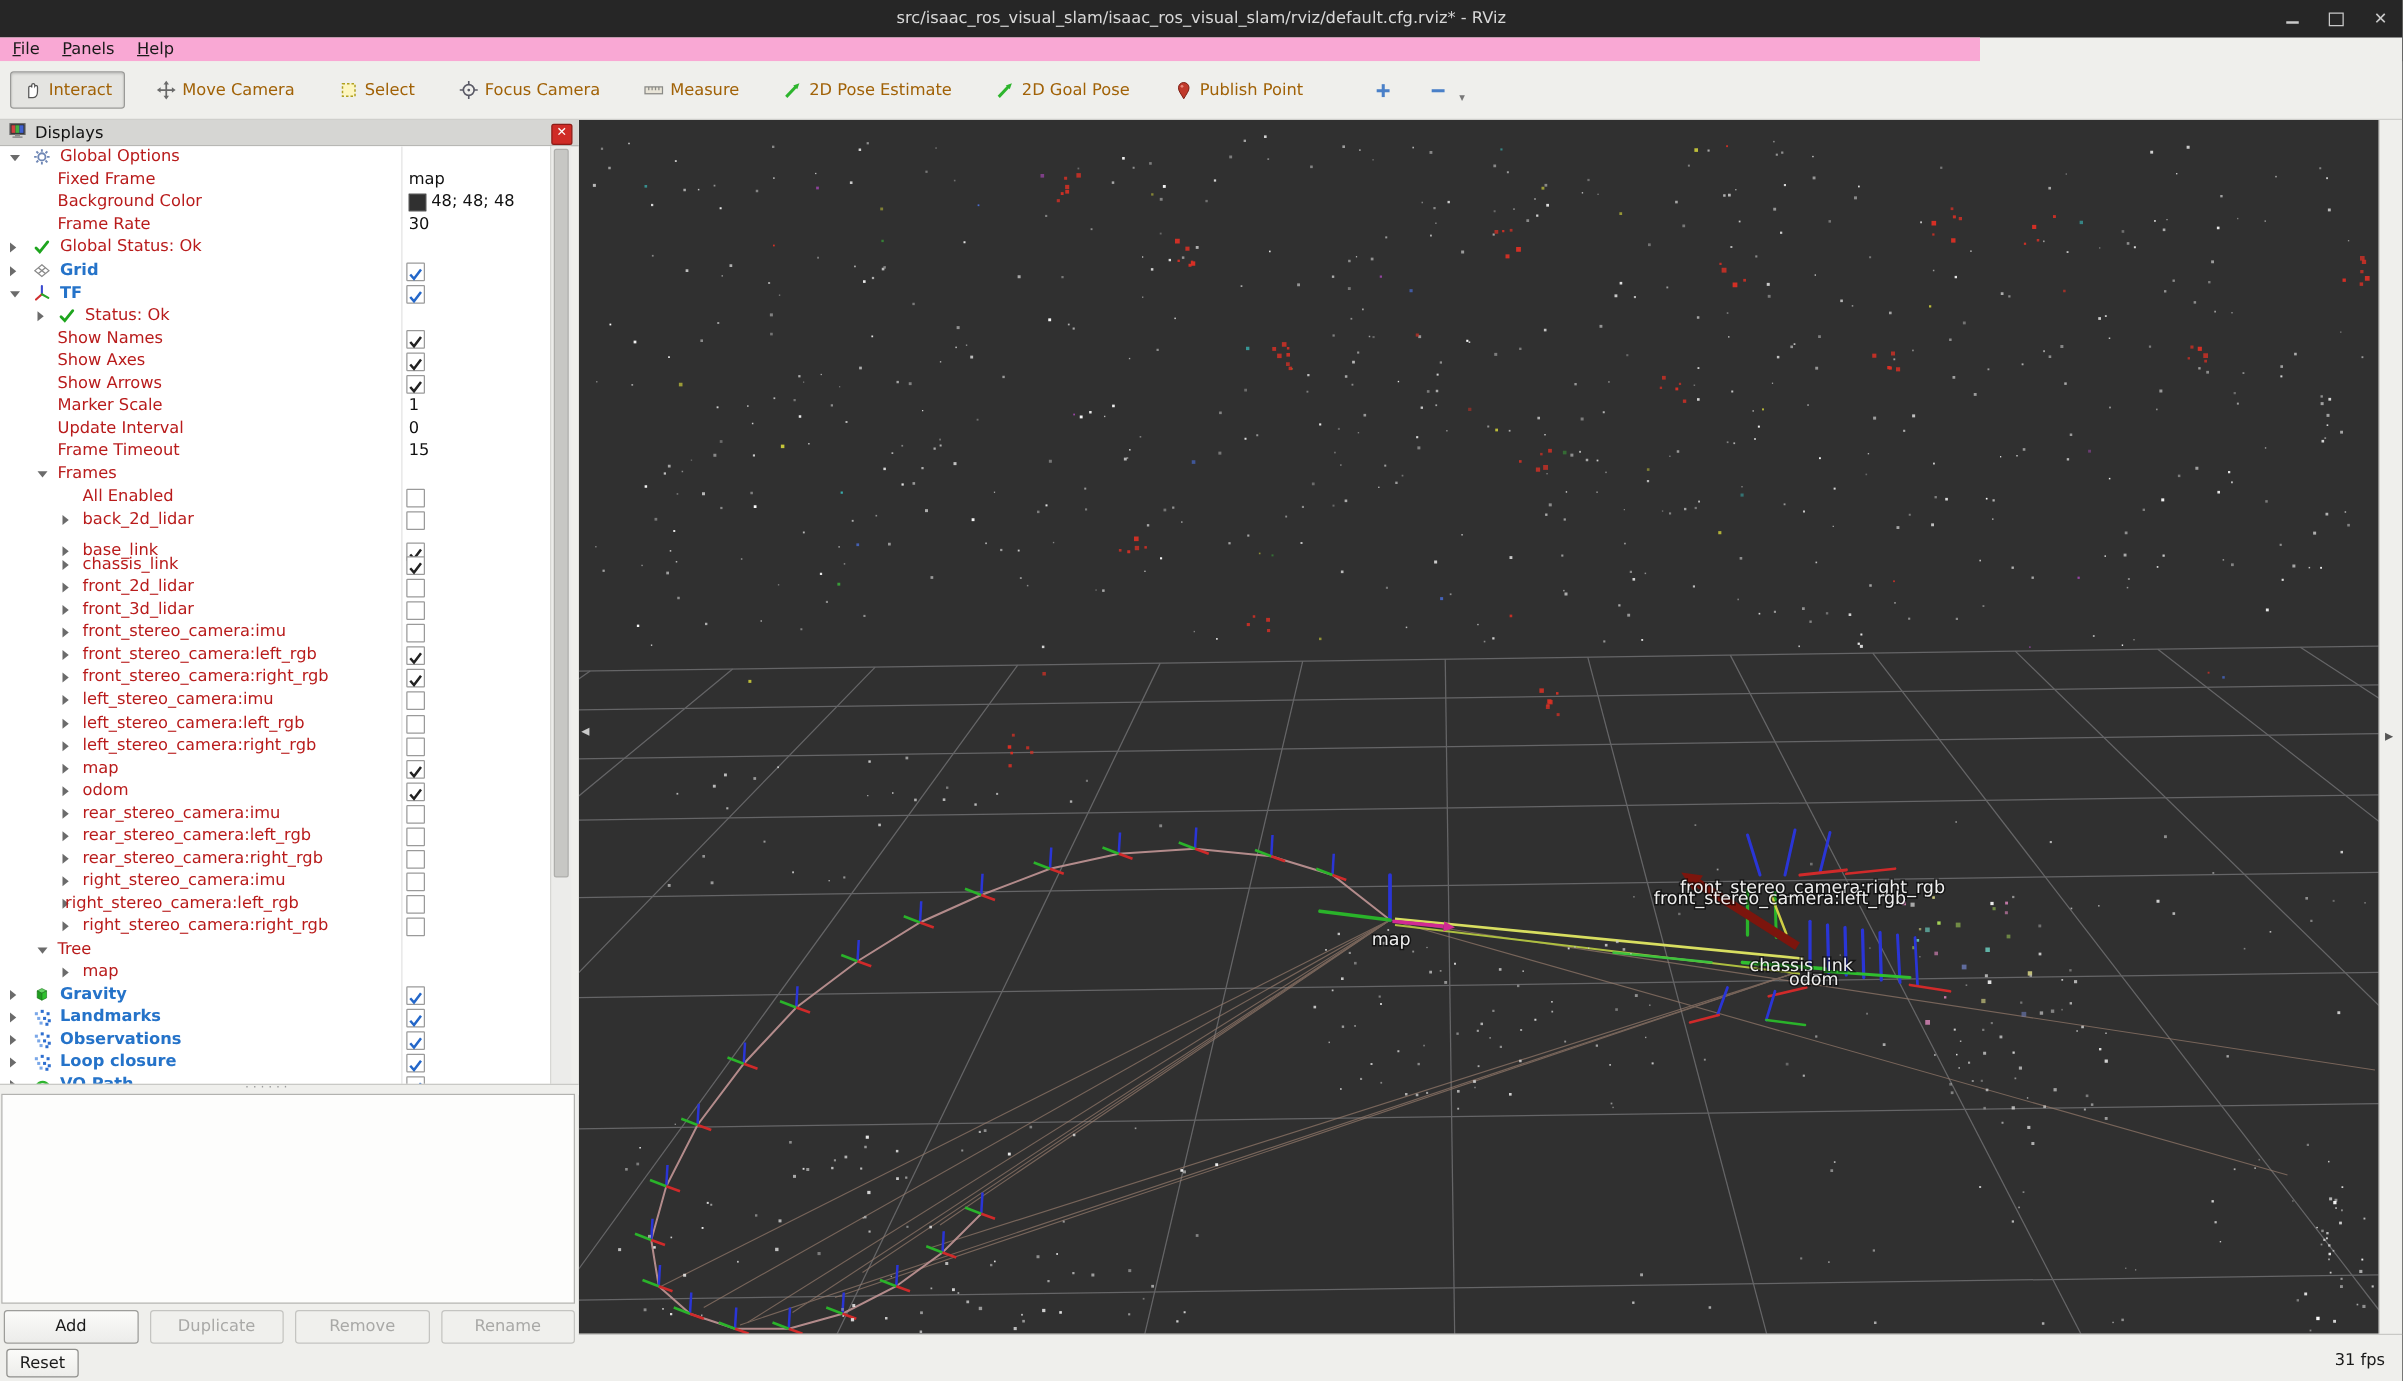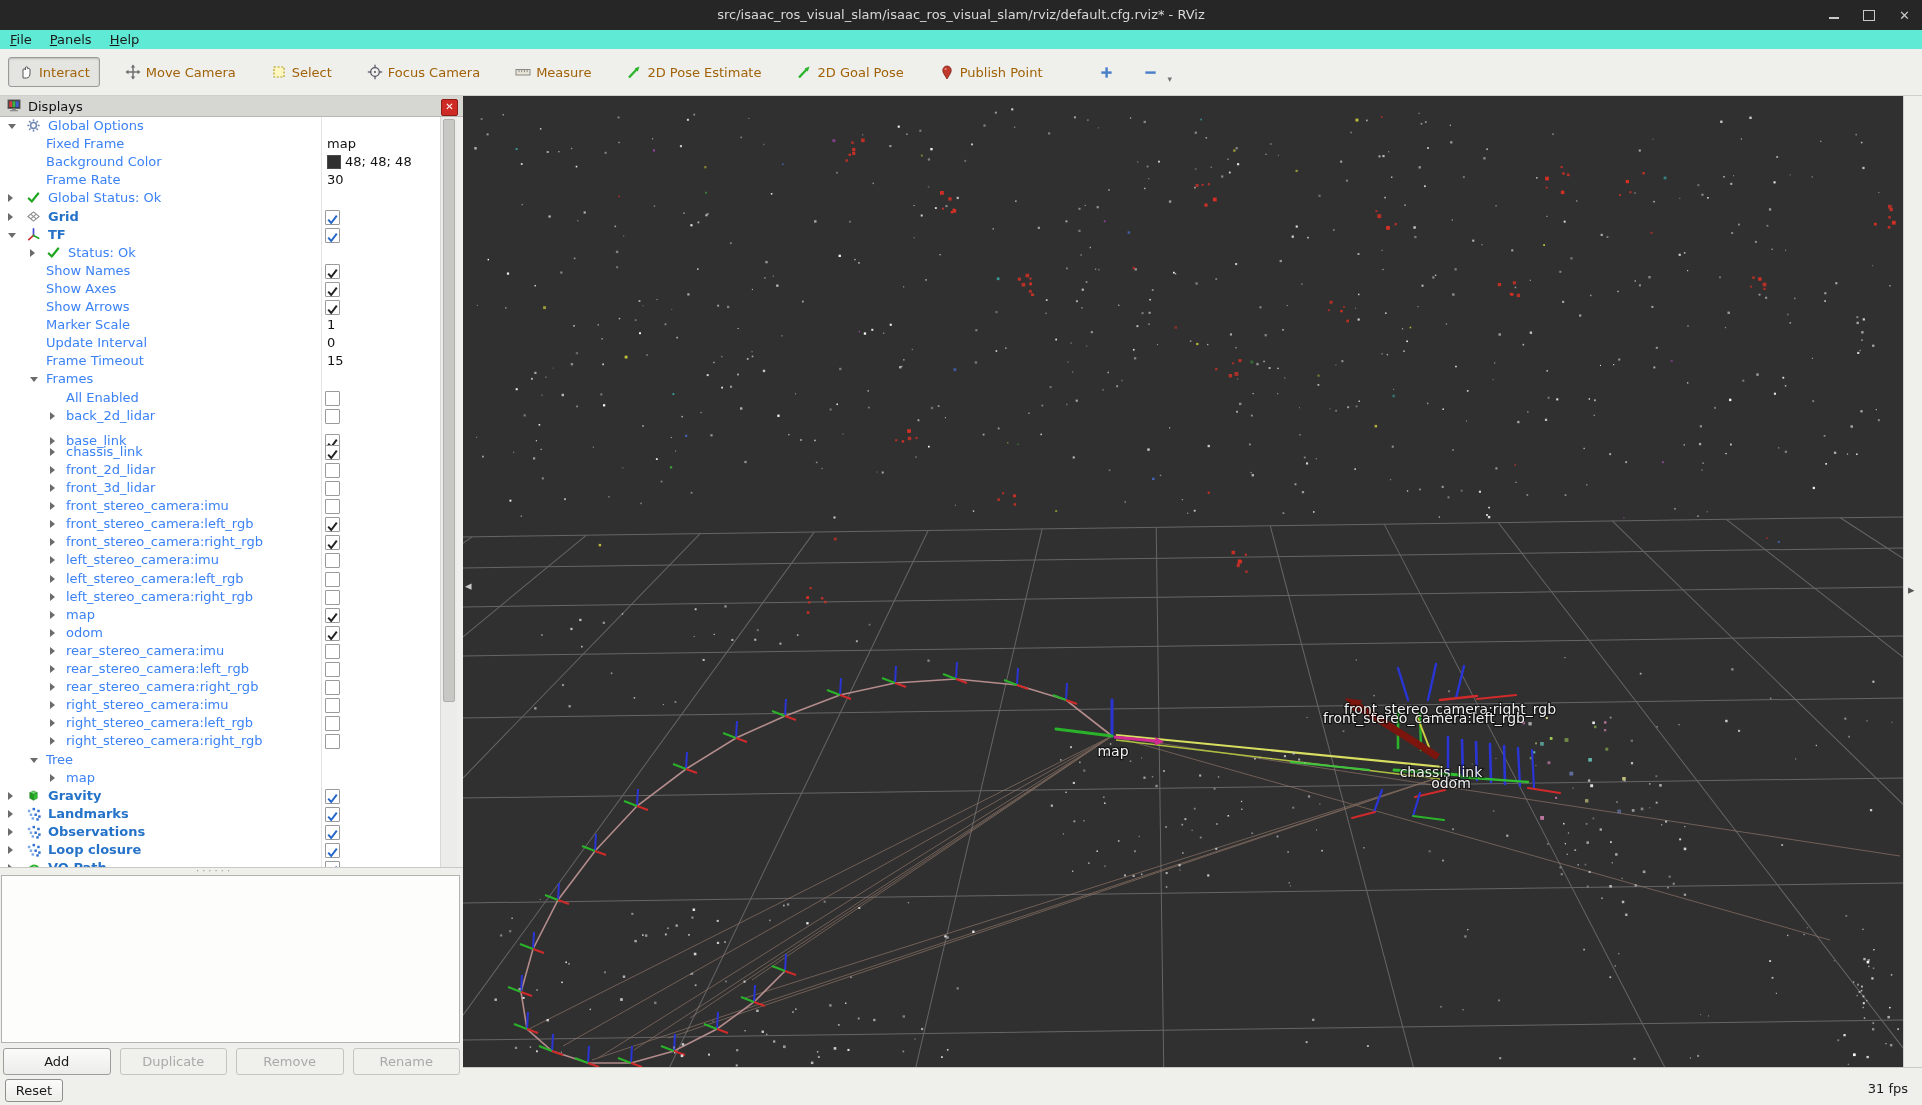--- a/index.html
+++ b/index.html
@@ -5,39 +5,39 @@
   html,body{margin:0;padding:0;background:#3c3c3c;}
   #app{position:relative;width:1922px;height:1105px;font-family:"DejaVu Sans","Liberation Sans",sans-serif;background:#efefec;overflow:hidden;user-select:none;}
   
   .titlebar{position:absolute;left:0;top:0;width:1922px;height:30px;background:#262626;}
   .titlebar .title{position:absolute;left:0;right:0;top:7px;text-align:center;color:#d8d8d8;font-size:13px;}
   .win-controls{position:absolute;right:12px;top:0;height:30px;display:flex;gap:24px;align-items:center;}
   .win-glyph{color:#c9c9c9;font-size:13px;line-height:13px;}
   .win-box{width:10px;height:9px;border:1.5px solid #c9c9c9;}
   .win-min{width:10px;height:1.5px;background:#c9c9c9;margin-top:6px;}
   
-  .menubar{position:absolute;left:0;top:30px;width:1922px;height:19px;background:#5eead4;display:flex;align-items:center;padding-left:8px;box-sizing:border-box;font-size:13px;color:#1a1a1a;}
+  .menubar{position:absolute;left:0;top:30px;width:1584px;height:19px;background:#f9a8d4;display:flex;align-items:center;padding-left:8px;box-sizing:border-box;font-size:13px;color:#1a1a1a;}
   .menu-item{padding:0 10px 0 2px;margin-right:6px;}
   
   .toolbar{position:absolute;left:0;top:49px;width:1922px;height:47px;background:#efefec;border-bottom:1px solid #cfcfcc;display:flex;align-items:center;padding-left:8px;box-sizing:border-box;}
   .tool-btn{display:flex;align-items:center;gap:5px;font-size:13px;color:#a16207;padding:6px 9px;border:1px solid transparent;border-radius:3px;margin-right:15px;white-space:nowrap;}
   .tool-btn.active{background:#e4e4e1;border:1px solid #9a9a98;box-shadow:inset 0 1px 2px rgba(0,0,0,.18);}
   .sq-btn{display:flex;align-items:center;justify-content:center;width:26px;height:26px;border-radius:3px;}
   .overflow-caret{color:#777;font-size:9px;margin-left:4px;margin-top:14px;}
   
   .left-dock{position:absolute;left:0;top:96px;width:463px;height:981px;background:#efefec;z-index:3;}
   .dock-header{position:absolute;left:0;top:0;width:463px;height:21px;background:#d6d6d3;border-bottom:1px solid #b8b8b5;box-sizing:border-box;display:flex;align-items:center;padding-left:6px;gap:6px;font-size:13px;color:#111;}
   .close-btn{position:absolute;right:5px;top:3px;width:15px;height:15px;background:#cf2b26;border:1px solid #8d1b16;border-radius:2px;color:#fff;font-size:10px;line-height:13px;text-align:center;font-weight:bold;}
   .tree{position:absolute;left:0;top:21px;width:440px;height:752px;background:#ffffff;overflow:hidden;}
   .col-divider{position:absolute;left:321px;top:0;width:1px;height:752px;background:#e4e4e4;}
   .tree-row{position:absolute;left:0;width:440px;height:18px;}
   .exp-c{position:absolute;top:5px;width:0;height:0;border-left:5px solid #6b6b6b;border-top:4px solid transparent;border-bottom:4px solid transparent;}
   .exp-o{position:absolute;top:7px;width:0;height:0;border-top:5px solid #6b6b6b;border-left:4px solid transparent;border-right:4px solid transparent;}
   .row-icon{position:absolute;top:1px;width:16px;height:16px;}
-  .row-label{position:absolute;top:1px;font-size:13px;line-height:16px;color:#3b82f6;white-space:nowrap;}
+  .row-label{position:absolute;top:1px;font-size:13px;line-height:16px;color:#b91c1c;white-space:nowrap;}
   .row-label.bold-blue{color:#2573c9;font-weight:bold;}
   .row-value{position:absolute;left:327px;top:1px;font-size:13px;line-height:16px;color:#111;display:flex;align-items:center;gap:4px;}
   .swatch{display:inline-block;width:12px;height:12px;border:1px solid #4a4a4a;}
   .cb{position:absolute;left:325px;top:2px;width:13px;height:13px;border:1px solid #9a9a9a;background:#fff;border-radius:1px;}
   .vscroll{position:absolute;left:440px;top:21px;width:17px;height:752px;background:#ececea;border-left:1px solid #d7d7d4;box-sizing:border-box;}
   .vthumb{position:absolute;left:2px;top:2px;width:12px;height:583px;background:#c7c7c4;border:1px solid #aeaeab;border-radius:2px;box-sizing:border-box;}
   .h-splitter{position:absolute;left:0;top:771px;width:463px;height:8px;background:#efefec;border-top:1px solid #c9c9c6;}
   .h-splitter .dots{position:absolute;left:196px;top:-3px;color:#9a9a9a;font-size:10px;letter-spacing:3px;}
   .empty-panel{position:absolute;left:1px;top:779px;width:459px;height:168px;background:#fdfdfc;border:1px solid #b2b2af;box-sizing:border-box;}
   .dock-buttons{position:absolute;left:0;top:952px;width:463px;height:27px;display:flex;gap:9px;padding:0 3px;box-sizing:border-box;}
@@ -422,21 +422,21 @@
           <span class="row-label" style="left: 66px;">rear_stereo_camera:right_rgb</span>
           <div class="cb"></div>
         </div>
         <div class="tree-row" style="top: 579.2px;">
           <div class="exp-c" style="left: 50px;"></div>
           <span class="row-label" style="left: 66px;">right_stereo_camera:imu</span>
           <div class="cb"></div>
         </div>
         <div class="tree-row" style="top: 597.3px;">
           <div class="exp-c" style="left: 50px;"></div>
-          <span class="row-label" style="left: 66px;">right_stereo_camera:left_rgb</span>
+          <span class="row-label" style="left: 52px;">right_stereo_camera:left_rgb</span>
           <div class="cb"></div>
         </div>
         <div class="tree-row" style="top: 615.4px;">
           <div class="exp-c" style="left: 50px;"></div>
           <span class="row-label" style="left: 66px;">right_stereo_camera:right_rgb</span>
           <div class="cb"></div>
         </div>
         <div class="tree-row" style="top: 633.5px;">
           <div class="exp-o" style="left: 30px;"></div>
           <span class="row-label" style="left: 46px;">Tree</span>

